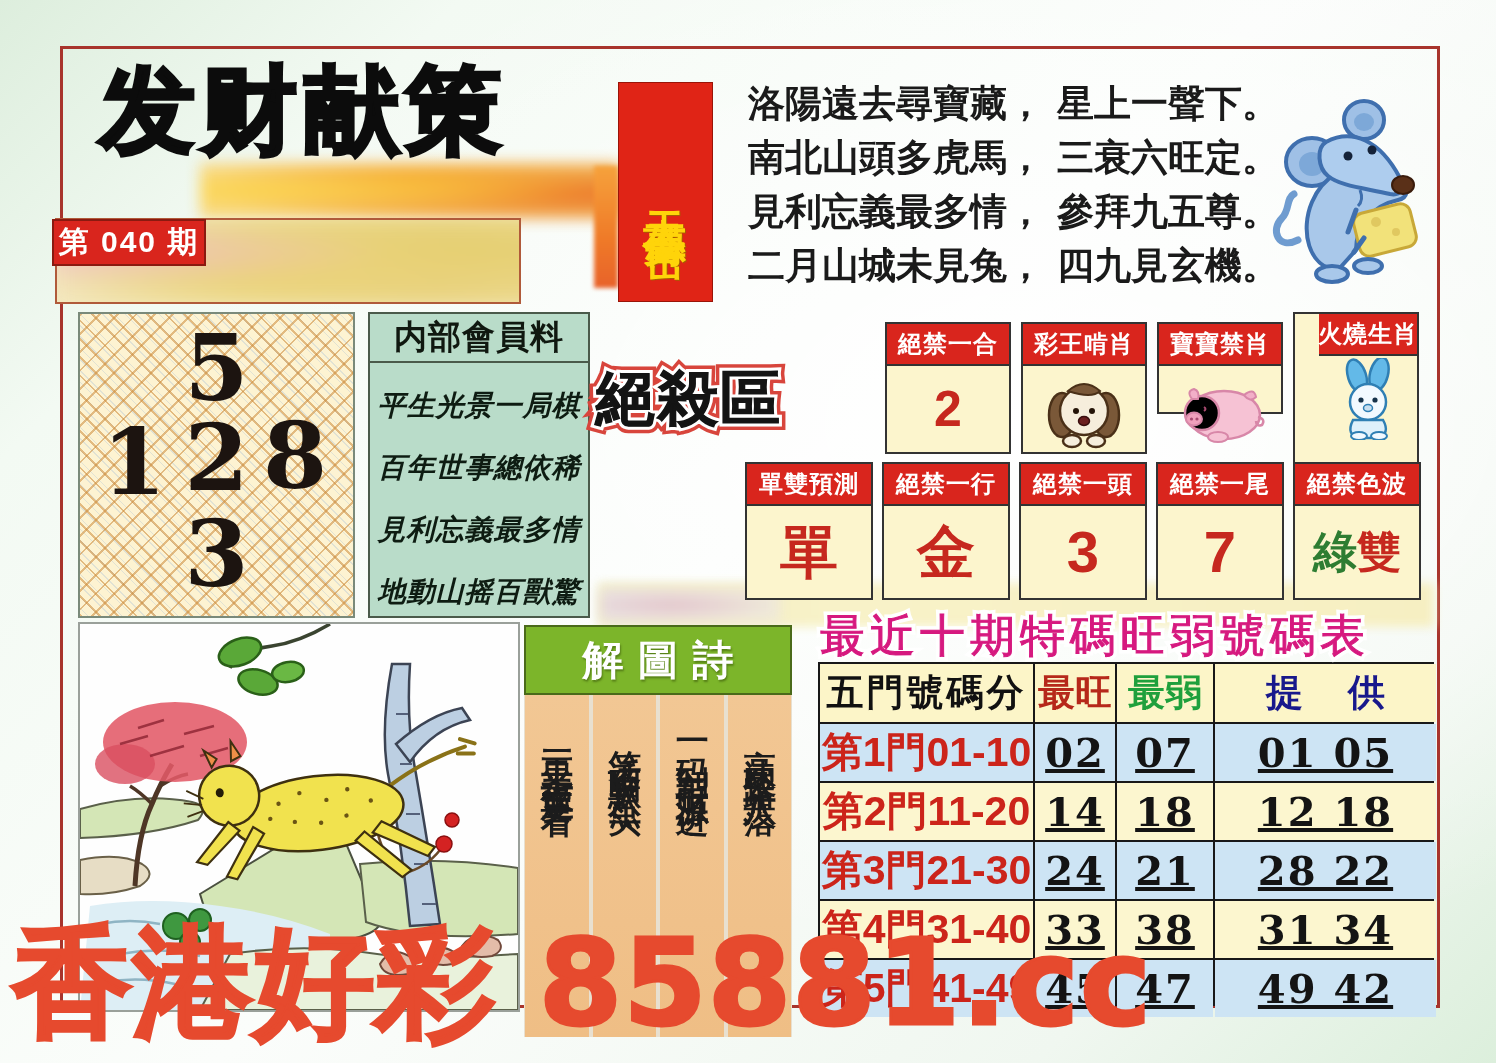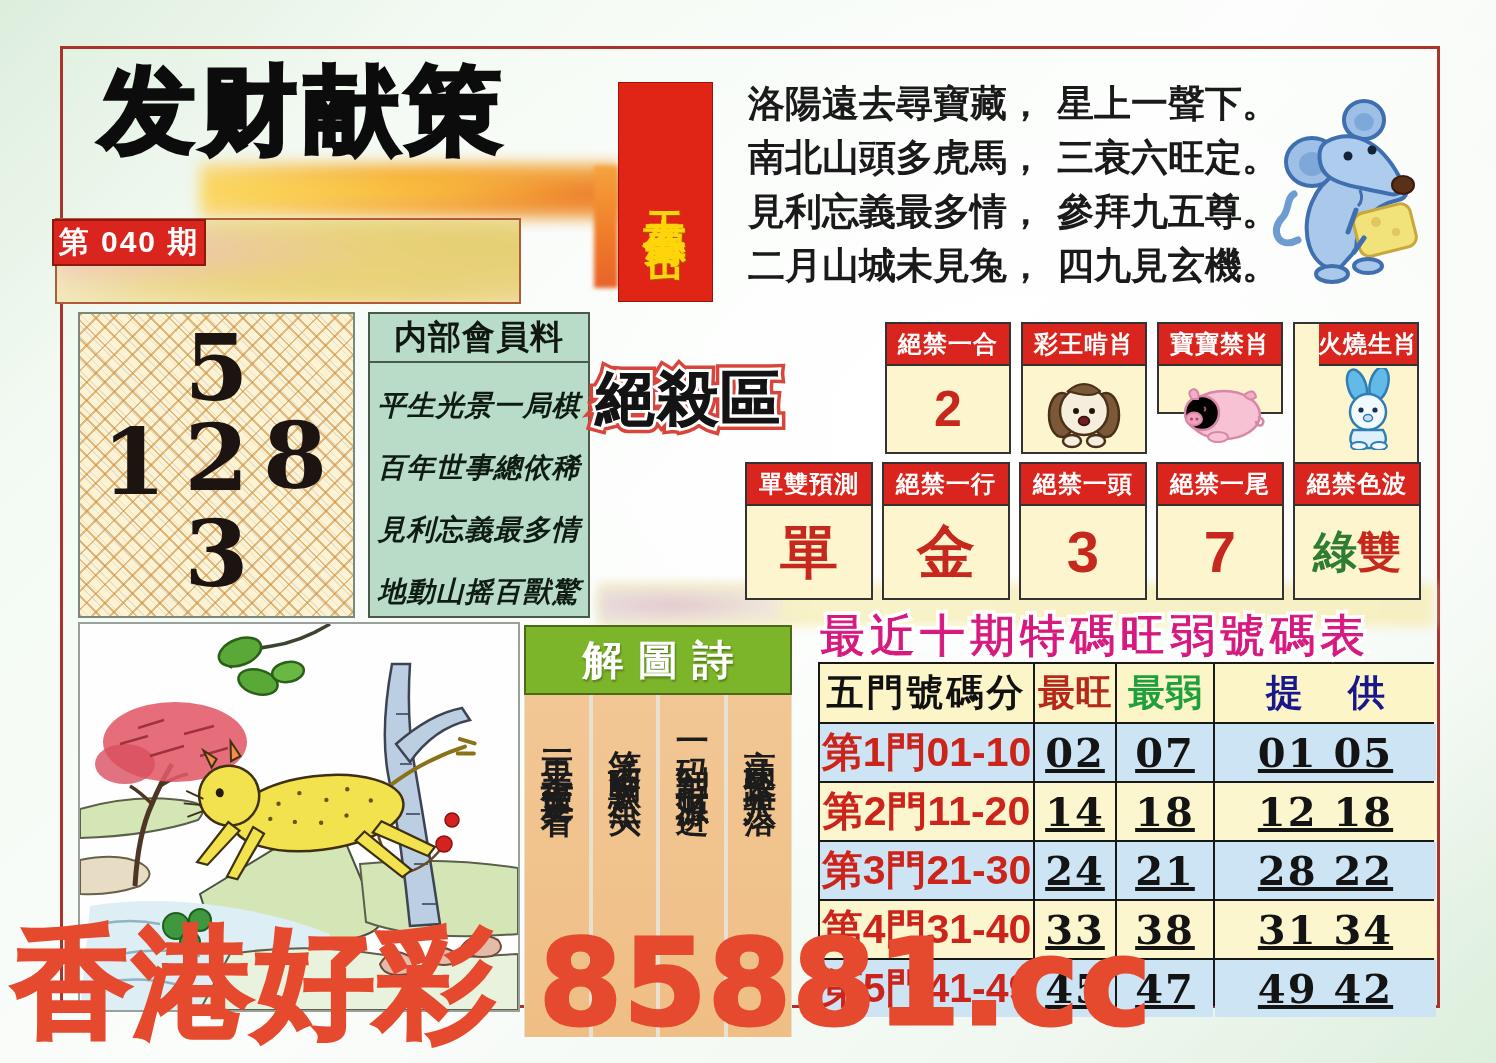--- a/index.html
+++ b/index.html
@@ -290,21 +290,21 @@
         <path d="M18 26 q-6 -8 2 -10 q6 2 4 10z" fill="#f2afc8" stroke="#d887a8" stroke-width="2"></path>
         <ellipse cx="20" cy="46" rx="8" ry="6.5" fill="#f0a0bc" stroke="#d887a8" stroke-width="2"></ellipse>
         <circle cx="17.5" cy="46" r="1.6" fill="#a84a70"></circle>
         <circle cx="23" cy="46" r="1.6" fill="#a84a70"></circle>
         <path d="M30 34 q3 2 0 4" fill="none" stroke="#a84a70" stroke-width="2"></path>
         <path d="M84 44 q8 2 4 8 q-6 2 -6 -4" fill="none" stroke="#d887a8" stroke-width="2.5"></path>
         <ellipse cx="44" cy="64" rx="10" ry="5" fill="#f6c2d4" stroke="#d887a8" stroke-width="2"></ellipse>
       </svg>
     </div>
   </div>
-  <div class="ibox row1" style="left:1293px; top:322px; width:126px; height:160px;padding-left:24px;">
+  <div class="ibox row1" style="left:1293px; top:312px; width:126px; height:160px;padding-left:24px;">
     <div class="ib-head">火燒生肖</div>
     <div class="ib-body">
       <svg width="70" height="82" viewBox="0 0 70 82">
         <ellipse cx="24" cy="18" rx="9" ry="17" transform="rotate(-18 24 18)" fill="#63b9e8" stroke="#2f7fb4" stroke-width="2.5"></ellipse>
         <ellipse cx="46" cy="16" rx="9" ry="17" transform="rotate(14 46 16)" fill="#63b9e8" stroke="#2f7fb4" stroke-width="2.5"></ellipse>
         <circle cx="35" cy="44" r="18" fill="#f2f9ff" stroke="#2f7fb4" stroke-width="2.5"></circle>
         <circle cx="28" cy="42" r="2.6" fill="#16324a"></circle>
         <circle cx="42" cy="42" r="2.6" fill="#16324a"></circle>
         <ellipse cx="35" cy="50" rx="4.5" ry="3.5" fill="#c8dff0" stroke="#2f7fb4" stroke-width="1.5"></ellipse>
         <path d="M20 62 q-8 16 8 18 l16 0 q14 -4 6 -18z" fill="#def0fb" stroke="#2f7fb4" stroke-width="2.5"></path>

